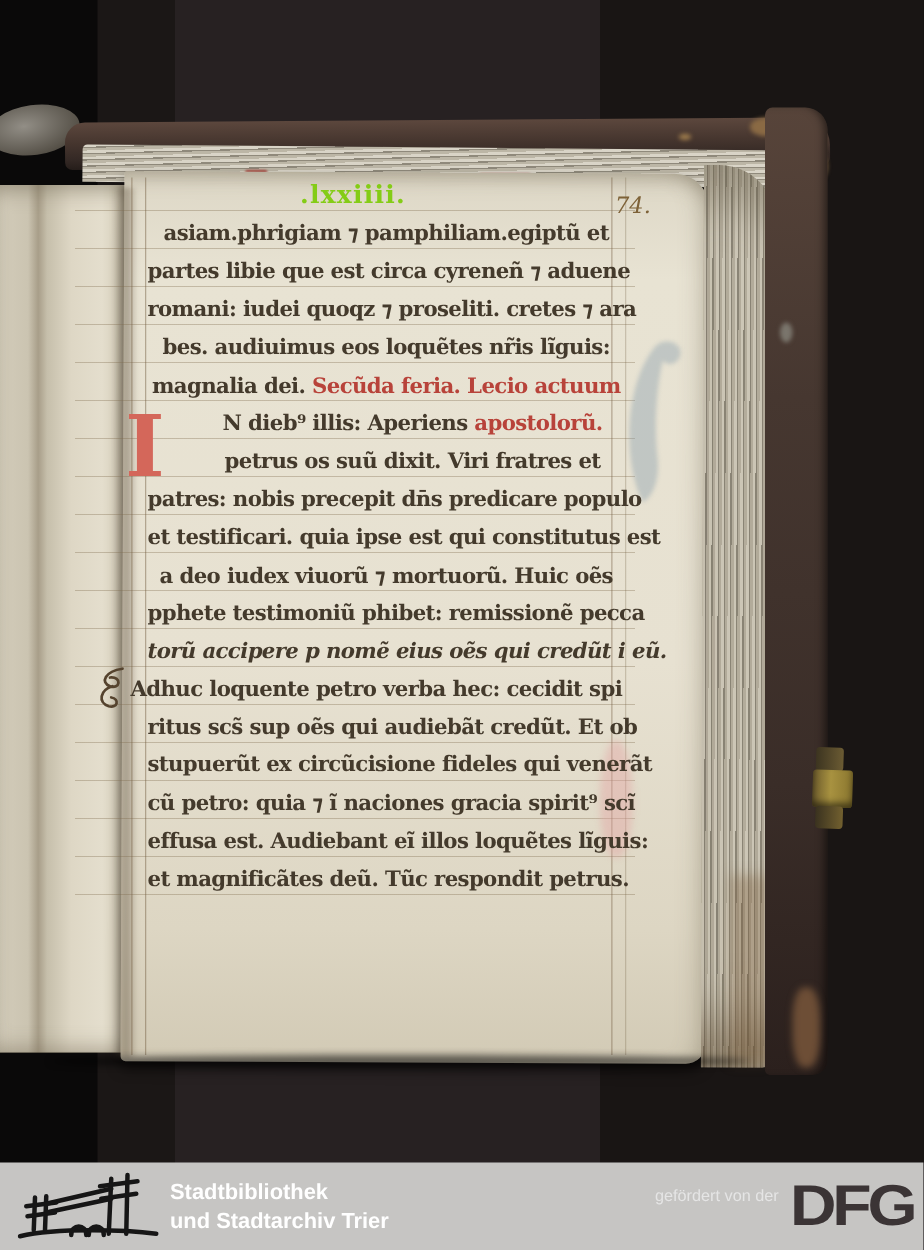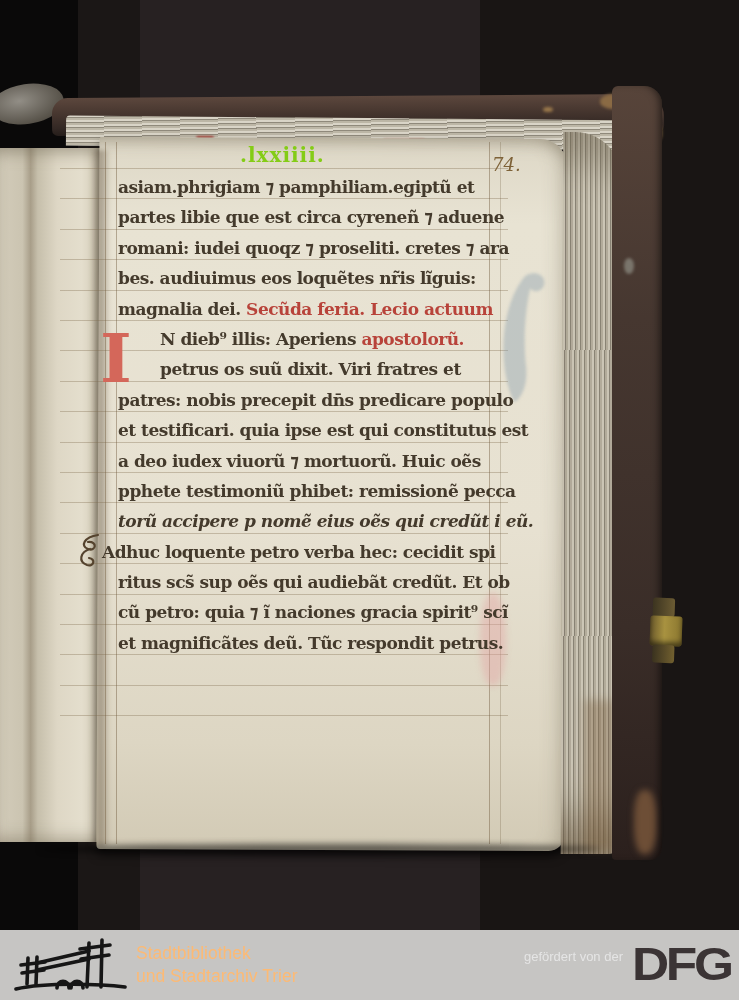--- a/index.html
+++ b/index.html
@@ -59,30 +59,30 @@
   .clasp .c-mid{position:absolute;left:2px;top:18px;width:32px;height:30px;background:linear-gradient(90deg,#6b5a2c,#a89240 45%,#8a762f);border-radius:3px;box-shadow:inset 0 -4px 5px rgba(0,0,0,.5);}
   .clasp .c-bot{position:absolute;left:5px;top:47px;width:22px;height:18px;background:linear-gradient(90deg,#3a321f,#72602f);border-radius:3px;}
   .page-bottom-shadow{position:absolute;left:40px;top:844px;width:560px;height:10px;background:rgba(0,0,0,.55);filter:blur(3px);border-radius:50%;}
   
   .folio-roman{position:absolute;left:240px;top:143px;font-family:"DejaVu Serif",serif;font-weight:bold;
            font-size:20px;letter-spacing:1px;}
   .folio-num{position:absolute;left:492px;top:154px;font-family:"DejaVu Serif",serif;font-style:italic;
            font-size:18px;color:#7e6238;}
   .ms-initial{position:absolute;left:100px;top:326px;font-family:"DejaVu Serif",serif;font-weight:bold;
            font-size:68px;line-height:64px;}
-  #ms-lines{position:absolute;left:118px;top:172px;width:382px;}
+  #ms-lines{position:absolute;left:118px;top:172px;width:382px;text-align:center;}
   .ms-line{height:30.4px;line-height:30.4px;font-family:"DejaVu Serif","DejaVu Sans",serif;font-weight:bold;
            font-size:17px;letter-spacing:-0.5px;white-space:nowrap;}
   .ms-line.indent{padding-left:42px;}
   .ms-line.outdent{margin-left:-16px;}
   .flourish{position:absolute;left:74px;top:532px;}
   
   .footer{position:absolute;left:0;top:930px;width:739px;height:70px;background:#c6c5c3;}
   .lib-logo{position:absolute;left:14px;top:936px;}
-  .lib-text{position:absolute;left:136px;top:942px;font-weight:normal;font-size:17.5px;line-height:23px;color:#fdba74;}
+  .lib-text{position:absolute;left:136px;top:942px;font-weight:bold;font-size:17.5px;line-height:23px;color:#ffffff;}
   .fund-text{position:absolute;left:365px;top:948px;width:258px;text-align:right;font-weight:normal;
            font-size:13px;line-height:17px;color:#e5e5e5;}
   .dfg{position:absolute;left:632px;top:938px;font-weight:bold;font-size:46px;line-height:52px;
            letter-spacing:-3px;color:#3b3435;transform:scaleX(1.12);transform-origin:left center;}
 </style>
 </head>
 <body>
 
 <div id="stage">
 
@@ -140,21 +140,23 @@
       <div class="ms-line"><span style="color: rgb(68, 58, 44);">magnalia dei.</span><span style="color: rgb(184, 67, 58);"> Secũda feria. Lecio actuum</span></div>
       <div class="ms-line indent"><span style="color: rgb(68, 58, 44);">N dieb⁹ illis: Aperiens</span><span style="color: rgb(184, 67, 58);"> apostolorũ.</span></div>
       <div class="ms-line indent"><span style="color: rgb(68, 58, 44);">petrus os suũ dixit. Viri fratres et</span></div>
       <div class="ms-line"><span style="color: rgb(68, 58, 44);">patres: nobis precepit dn̄s predicare populo</span></div>
       <div class="ms-line"><span style="color: rgb(68, 58, 44);">et testificari. quia ipse est qui constitutus est</span></div>
       <div class="ms-line"><span style="color: rgb(68, 58, 44);">a deo iudex viuorũ ⁊ mortuorũ. Huic oẽs</span></div>
       <div class="ms-line"><span style="color: rgb(68, 58, 44);">pphete testimoniũ phibet: remissionẽ pecca</span></div>
       <div class="ms-line"><span style="color: rgb(68, 58, 44); font-style: italic;">torũ accipere p nomẽ eius oẽs qui credũt i eũ.</span></div>
       <div class="ms-line outdent"><span style="color: rgb(68, 58, 44);">Adhuc loquente petro verba hec: cecidit spi</span></div>
       <div class="ms-line"><span style="color: rgb(68, 58, 44);">ritus scs̃ sup oẽs qui audiebãt credũt. Et ob</span></div>
+      <div class="ms-line"><span style="color: rgb(68, 58, 44);">stupuerũt ex circũcisione fideles qui venerãt</span></div>
       <div class="ms-line"><span style="color: rgb(68, 58, 44);">cũ petro: quia ⁊ ĩ naciones gracia spirit⁹ scĩ</span></div>
+      <div class="ms-line"><span style="color: rgb(68, 58, 44);">effusa est. Audiebant eĩ illos loquẽtes lĩguis:</span></div>
       <div class="ms-line"><span style="color: rgb(68, 58, 44);">et magnificãtes deũ. Tũc respondit petrus.</span></div>
     </div>
 
   <svg class="flourish" width="30" height="36" viewBox="0 0 30 36">
     <path d="M24,3 C10,5 6,14 14,17 C22,20 24,9 14,10 M16,17 C6,20 4,30 13,33 C20,35 22,27 15,26" fill="none" stroke="#55432e" stroke-width="2.2" stroke-linecap="round"></path>
   </svg>
 
   <div class="footer"></div>
 
   <svg class="lib-logo" width="114" height="60" viewBox="0 0 114 60">

